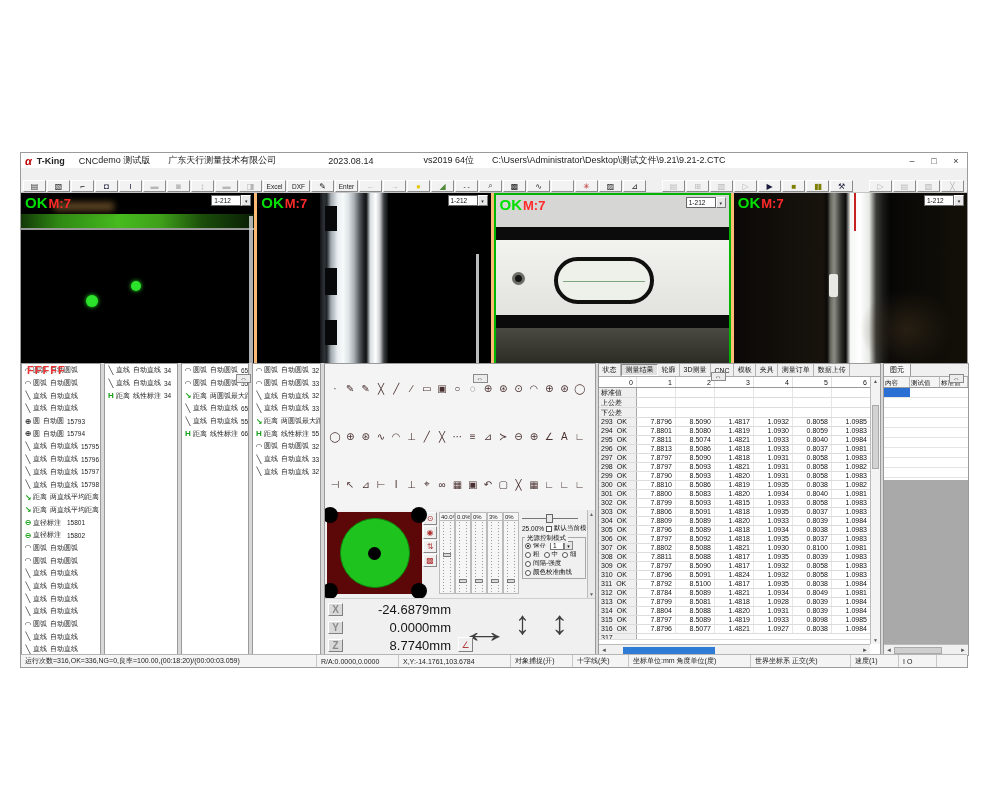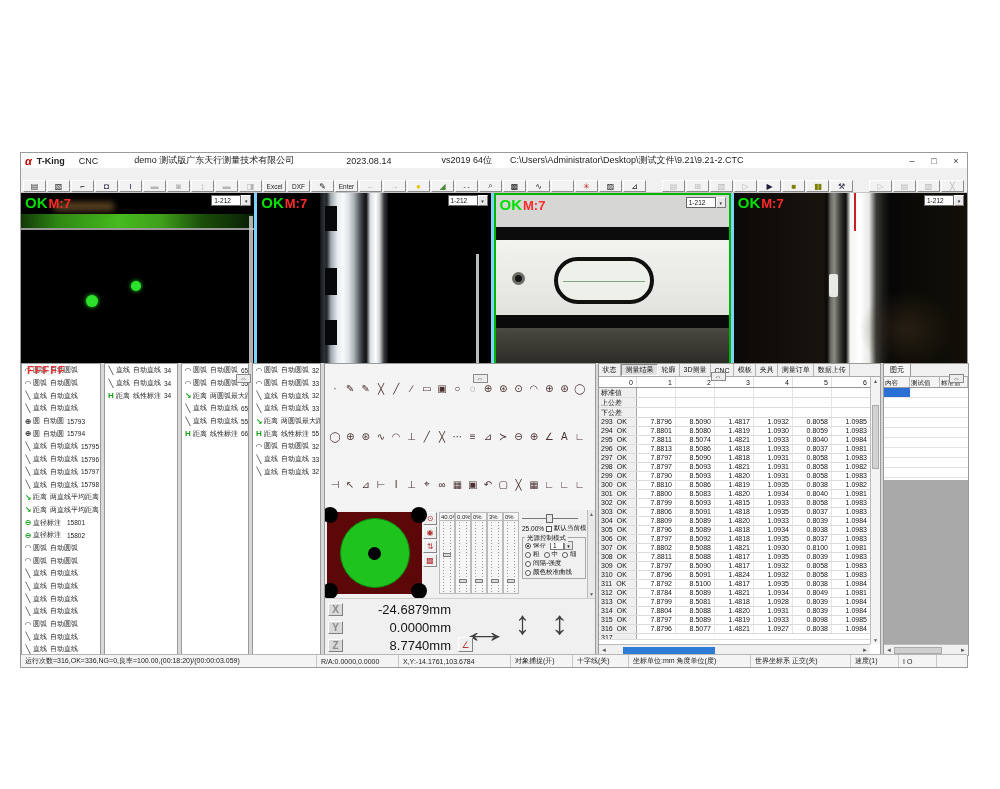--- a/index.html
+++ b/index.html
@@ -35,21 +35,21 @@
   .tbtn[data-variant="d"] { color:#b5b5b5; }
   .tbtn[data-variant="k"] { color:#1a1a3a; }
   .tbtn[data-variant="y"] { color:#e4c804; }
   .tbtn[data-variant="g"] { color:#4e8a3a; }
   .tbtn[data-variant="r"] { color:#c02020; }
   .tbtn[data-variant="o"] { color:#7e7e00; letter-spacing:-1px; }
   .tbtn[data-variant="gap"] { width:14px; border:none; background:transparent; }
 
   
   .cameras { position:absolute; left:0; top:40px; right:0; height:192px; display:flex;
-             gap:3px; background:#7dd3fc; }
+             gap:3px; background:#fdba74; }
   .cam { flex:1 1 0; position:relative; background:#000; overflow:hidden; }
   .cam.active { border:2px solid #00b400; }
   .cam-label { position:absolute; left:4px; top:1px; z-index:5; }
   .cam-ok { color:#00e000; font-weight:bold; font-size:15px; }
   .cam-m  { color:#ff2a2a; font-weight:bold; font-size:13px; margin-left:1px; }
   .cam-combo { position:absolute; right:3px; top:2px; height:11px; display:flex; z-index:5; }
   .combo-text { width:30px; background:#fff; border:1px solid #666; font-size:6.5px;
                 color:#111; display:flex; align-items:center; padding-left:2px; }
   .combo-btn { width:10px; background:#e8e8e8; border:1px solid; border-color:#fff #777 #777 #fff;
                font-size:5px; color:#333; display:flex; align-items:center; justify-content:center; }
@@ -223,22 +223,22 @@
 </style>
 </head>
 <body>
 
 <div class="window">
 
   <div class="titlebar">
     <span class="logo">α</span>
     <span class="t-app">T-King</span>
     <span style="margin-left:14px">CNC</span>
-    <span style="margin-left:36px">demo 测试版</span>
-    <span style="">广东天行测量技术有限公司</span>
+    <span style="">demo 测试版</span>
+    <span style="margin-left:18px">广东天行测量技术有限公司</span>
     <span style="margin-left:52px">2023.08.14</span>
     <span style="margin-left:50px">vs2019 64位</span>
     <span style="margin-left:18px">C:\Users\Administrator\Desktop\测试文件\9.21\9.21-2.CTC</span>
     <span class="wctrls" style="border:none">
       <span class="wctrl">–</span>
       <span class="wctrl">□</span>
       <span class="wctrl">×</span>
     </span>
   </div>
 

